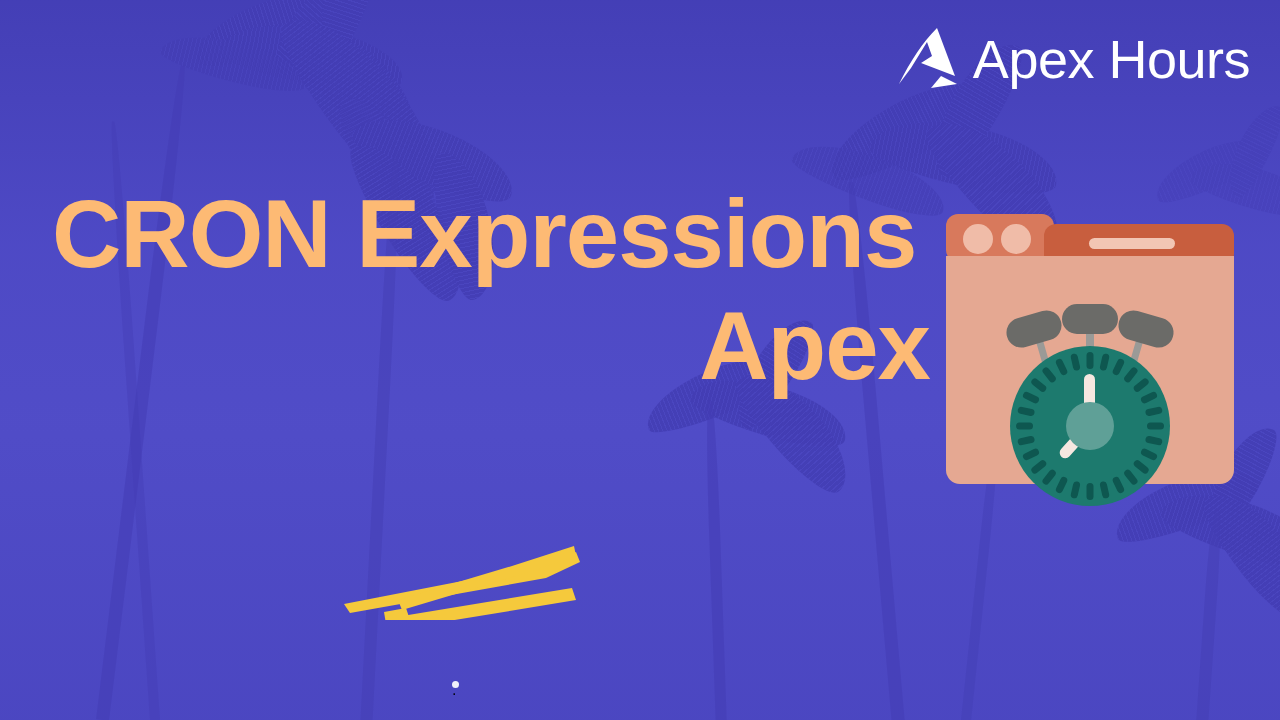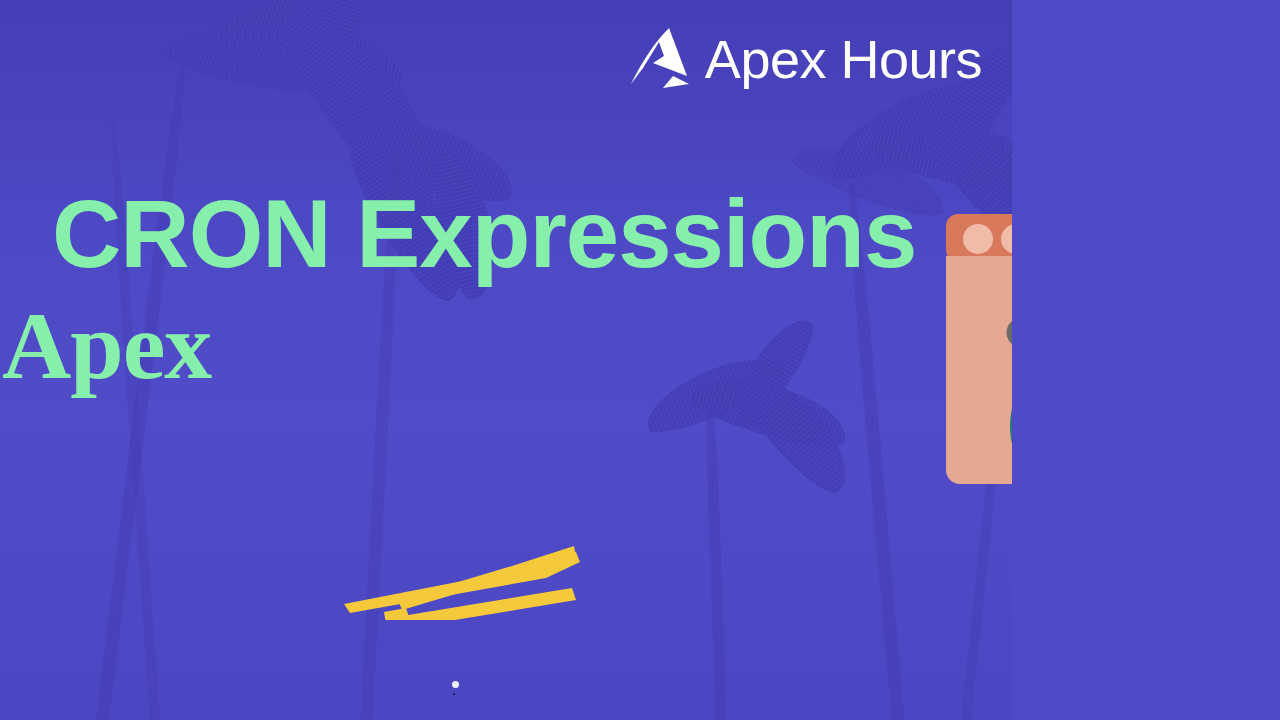--- a/index.html
+++ b/index.html
@@ -7,21 +7,21 @@
 
   html, body {
     width:1280px; height:720px;
     overflow:hidden;
     background:#4F4BC8;
     font-family:"Liberation Sans", sans-serif;
   }
 
   #slide {
     position:relative;
-    width:1012px; height:720px;
+    width:1280px; height:720px;
     background:#504CC7;
     overflow:hidden;
   }
 
   
   #bg-photo {
     position:absolute; inset:0;
     overflow:hidden;
   }
   
@@ -72,30 +72,30 @@
     letter-spacing:-0.5px;
     line-height:1;
     white-space:nowrap;
   }
 
   
   #headline {
     position:absolute;
     left:0; top:178px;
     width:930px;
-    color:#86efac;
+    color:#fdba74;
     font-weight:bold;
     font-size:96px;
     line-height:1.17;
     letter-spacing:-1px;
   }
   .hl-line { display:block; white-space:nowrap; }
   .hl-1 { padding-left:52px; text-align:left; }
   .hl-2 { text-align:center; padding-left:8px; }
-  .hl-3 { text-align:left; padding-left:2px;font-family:Liberation Serif, serif; }
+  .hl-3 { text-align:right; padding-left:2px; }
 
   
   #scribble {
     position:absolute;
     left:340px; top:538px;
     width:260px; height:82px;
   }
 
   
   #illustration {

